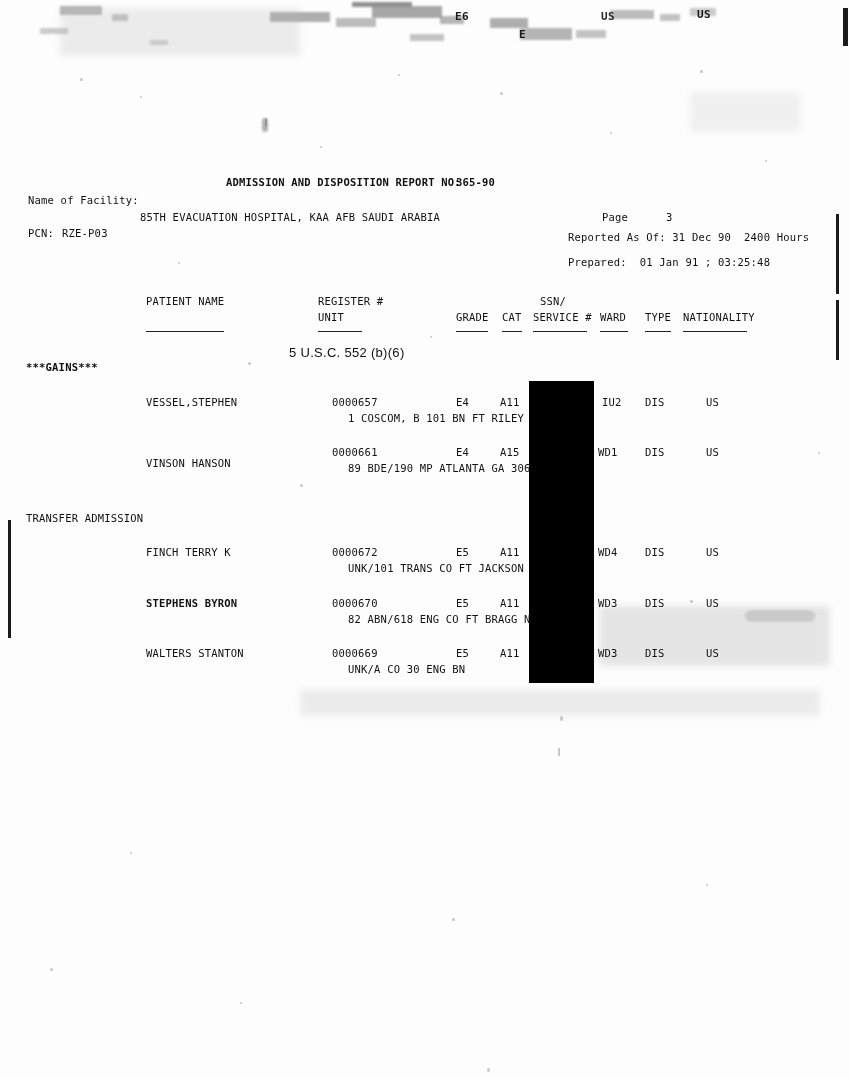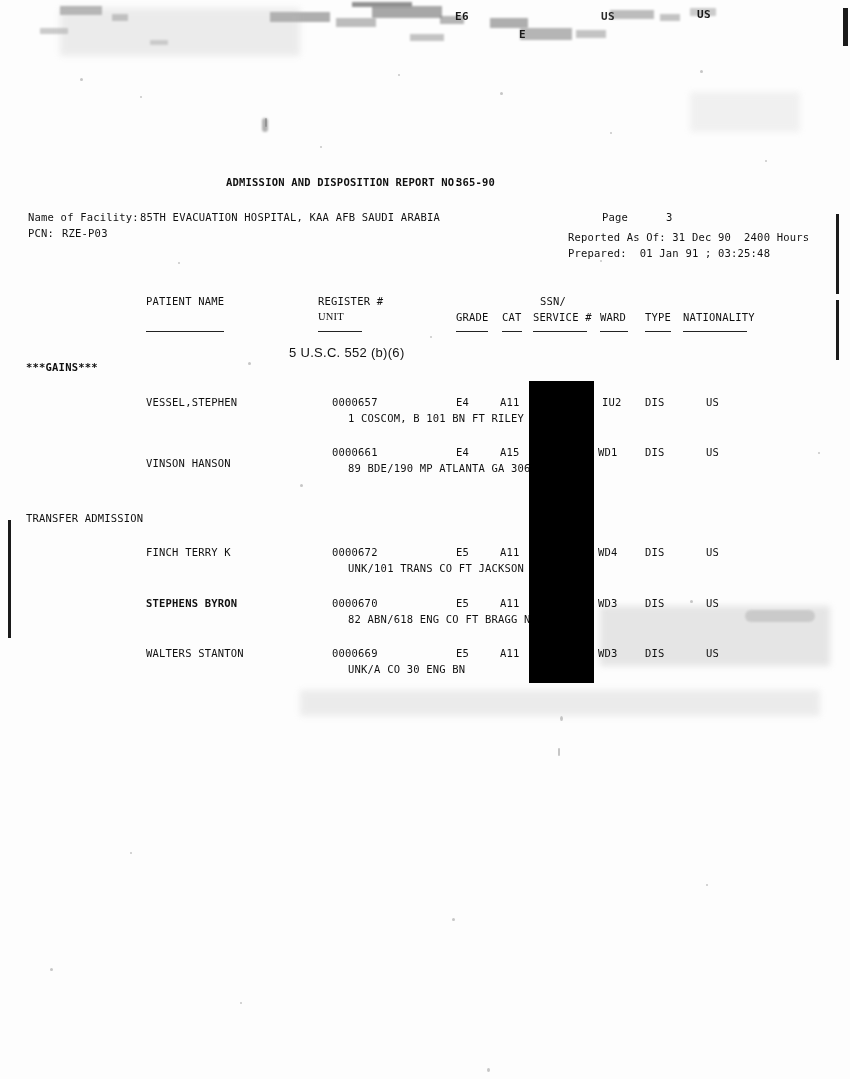--- a/index.html
+++ b/index.html
@@ -181,34 +181,34 @@
   <div class="haze" style="left:60px;  top:8px;   width:240px; height:48px; opacity:.25;"></div>
   <div class="haze" style="left:690px; top:92px;  width:110px; height:40px; opacity:.18;"></div>
   <div class="smudge" style="left:745px; top:610px; width:70px; height:12px; border-radius:6px;"></div>
   <div class="smudge" style="left:262px; top:118px; width:6px;  height:14px; border-radius:3px; background:#555;"></div>
 
   <div class="doc">
 
     <div class="t bold" style="left:226px; top:176px;">ADMISSION AND DISPOSITION REPORT NO:</div>
     <div class="t bold" style="left:456px; top:176px;">365-90</div>
 
-    <div class="t" style="left:28px; top:211px;">Name of Facility:</div>
+    <div class="t" style="left:28px; top:194px;">Name of Facility:</div>
     <div class="t" style="left:140px; top:211px;">85TH EVACUATION HOSPITAL, KAA AFB SAUDI ARABIA</div>
 
     <div class="t" style="left:28px; top:227px;">PCN:</div>
     <div class="t" style="left:62px; top:227px;">RZE-P03</div>
 
     <div class="t" style="left:602px; top:211px;">Page</div>
     <div class="t" style="left:666px; top:211px;">3</div>
     <div class="t" style="left:568px; top:231px;">Reported As Of: 31 Dec 90  2400 Hours</div>
-    <div class="t" style="left:568px; top:247px;">Prepared:  01 Jan 91 ; 03:25:48</div>
+    <div class="t" style="left:568px; top:256px;">Prepared:  01 Jan 91 ; 03:25:48</div>
 
     <div class="t" style="left:146px; top:295px;">PATIENT NAME</div>
     <div class="t" style="left:318px; top:295px;">REGISTER #</div>
-    <div class="t" style="left:318px; top:311px;font-family:Liberation Serif, serif;">UNIT</div>
+    <div class="t" style="left:318px; top:311px;">UNIT</div>
     <div class="t" style="left:540px; top:295px;">SSN/</div>
     <div class="t" style="left:456px; top:311px;">GRADE</div>
     <div class="t" style="left:502px; top:311px;">CAT</div>
     <div class="t" style="left:533px; top:311px;">SERVICE #</div>
     <div class="t" style="left:600px; top:311px;">WARD</div>
     <div class="t" style="left:645px; top:311px;">TYPE</div>
     <div class="t" style="left:683px; top:311px;">NATIONALITY</div>
 
     <div class="rule" style="left:146px; top:331px; width:78px;"></div>
     <div class="rule" style="left:318px; top:331px; width:44px;"></div>

